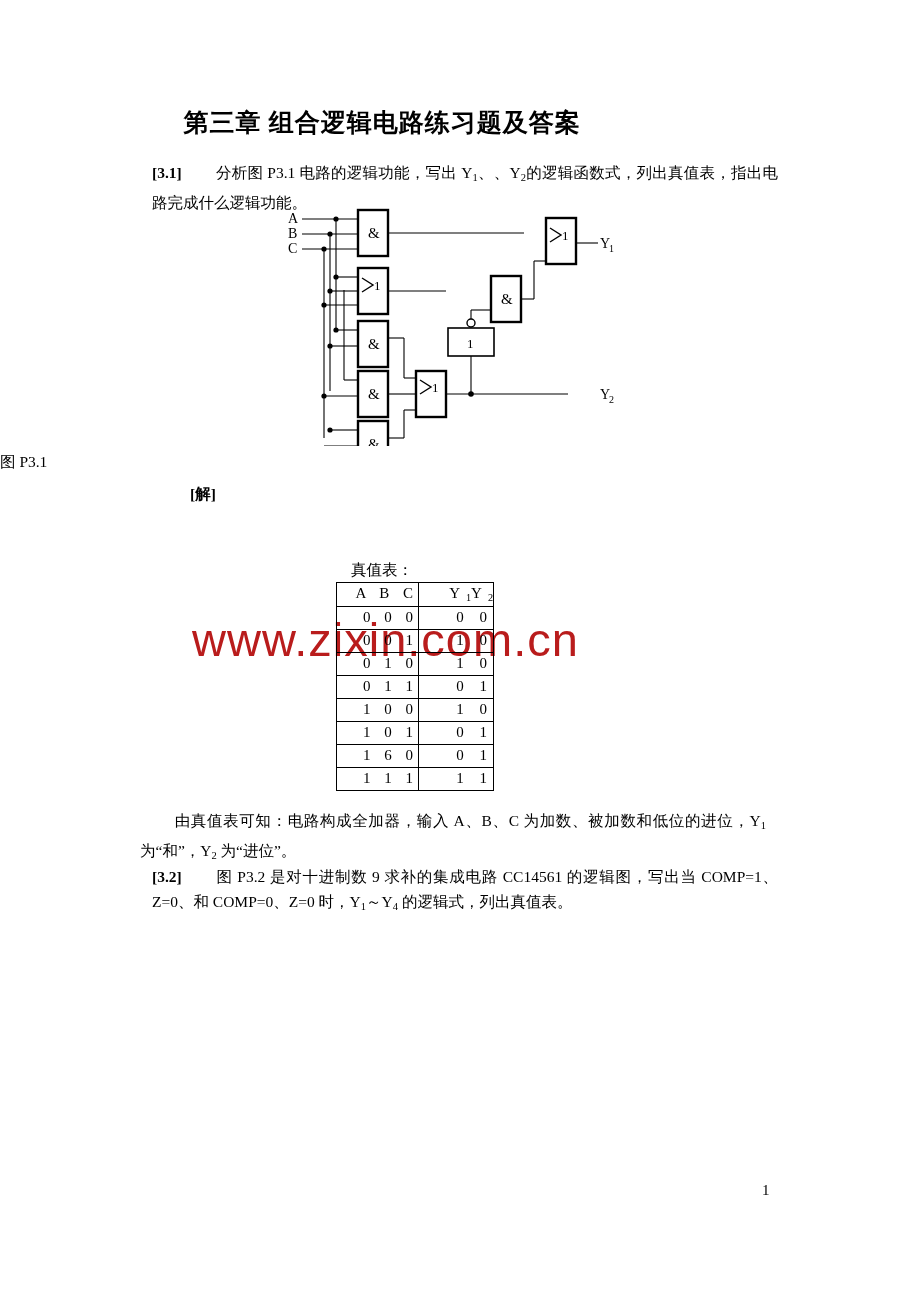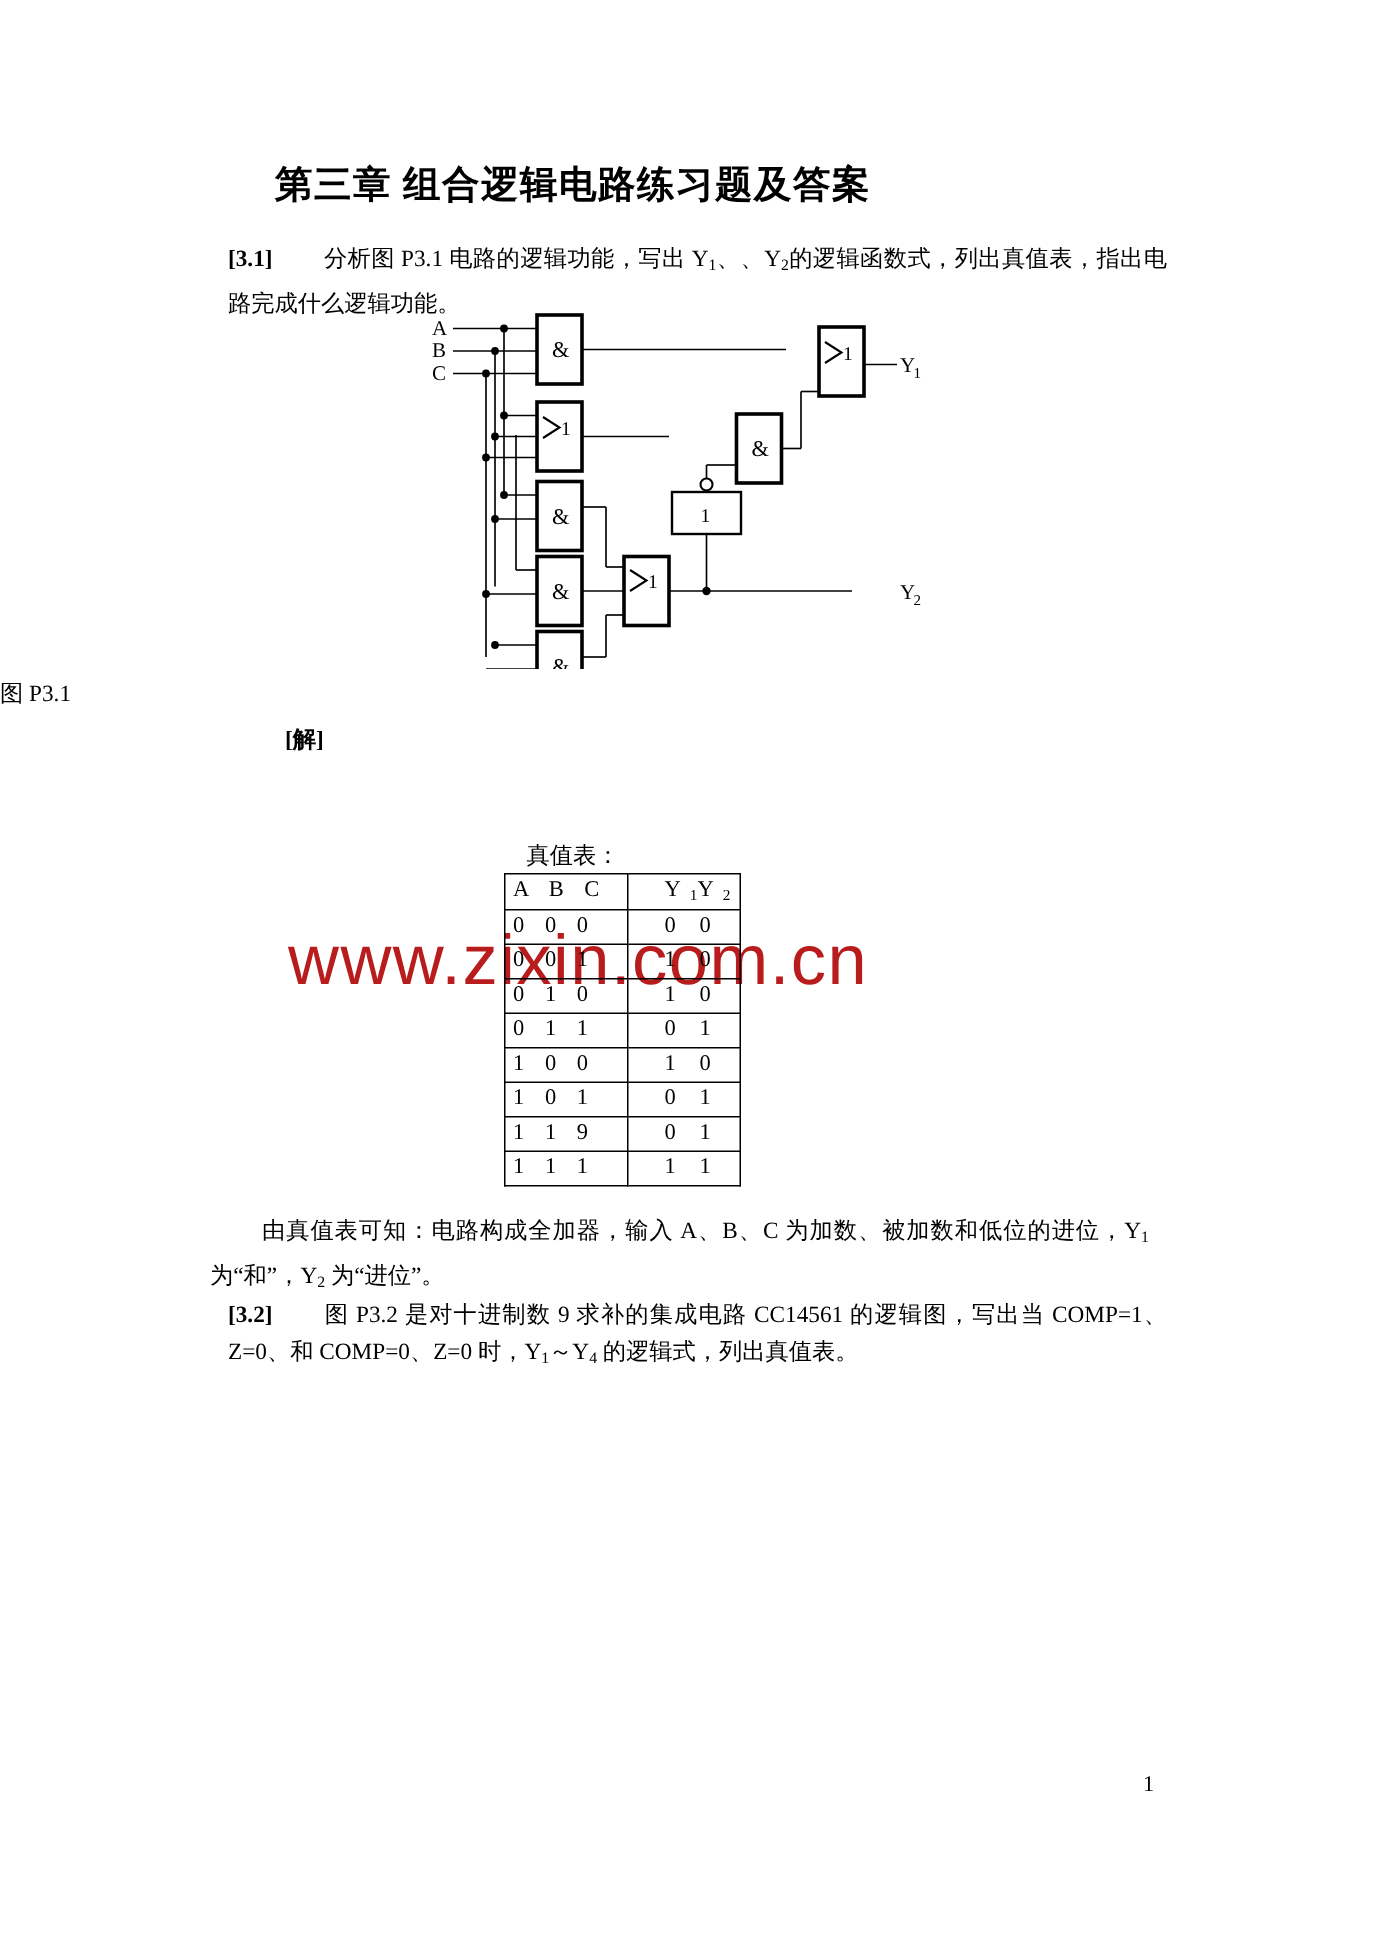--- a/index.html
+++ b/index.html
@@ -122,21 +122,21 @@
     left: 336px;
     top: 582px;
     border-collapse: collapse;
     z-index: 3;
     background: transparent;
   }
   #truth-table td, #truth-table th {
     border: 1px solid #000000;
     font-size: 15px;
     font-weight: normal;
-    text-align: left;
+    text-align: right;
     padding: 2px 0 3px 0;
     background: transparent;
   }
   #truth-table td.in, #truth-table th.in  { width: 76px; letter-spacing: 5px; padding-left: 5px; }
   #truth-table td.out, #truth-table th.out { width: 50px; letter-spacing: 6px; padding-left: 24px; }
   #truth-table th sub { letter-spacing: 0; }
 
   
   #page-number {
     position: absolute;
@@ -290,21 +290,21 @@
         </tr>
         <tr>
           <td class="in">1 0 0</td>
           <td class="out">1 0</td>
         </tr>
         <tr>
           <td class="in">1 0 1</td>
           <td class="out">0 1</td>
         </tr>
         <tr>
-          <td class="in">1 1 9</td>
+          <td class="in">1 6 0</td>
           <td class="out">0 1</td>
         </tr>
         <tr>
           <td class="in">1 1 1</td>
           <td class="out">1 1</td>
         </tr>
       </tbody>
   </table>
 
   <div class="para" id="para-concl"><span class="ind"></span>由真值表可知：电路构成全加器，输入 A、B、C 为加数、被加数和低位的进位，Y<sub>1</sub> 为“和”，Y<sub>2</sub> 为“进位”。</div>

